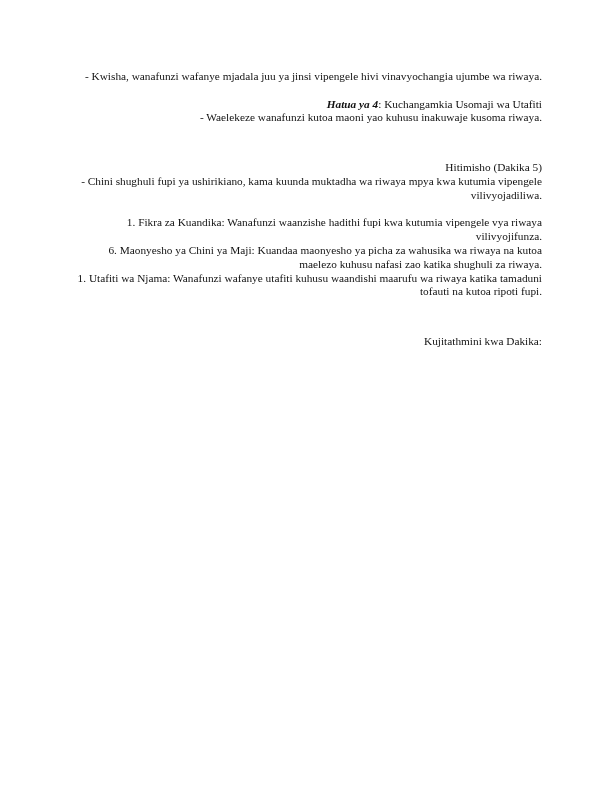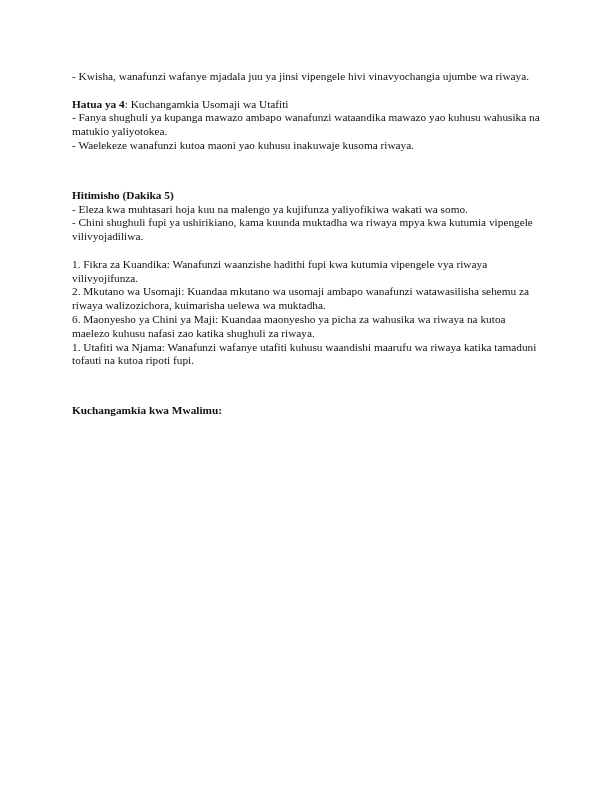--- a/index.html
+++ b/index.html
@@ -3,49 +3,46 @@
 <meta charset="utf-8">
 <style>
   html, body { margin: 0; padding: 0; background: #ffffff; }
   body { width: 612px; height: 792px; position: relative; overflow: hidden; }
   .page {
     position: absolute; left: 72px; top: 70px; width: 470px;
     font-family: "Liberation Serif", serif; font-size: 11.3px; line-height: 13.8px;
     color: #111111;
   }
   .section { margin: 0 0 13.8px 0; }
-  .line { display: block; }
-  .heading { font-weight: bold; margin-top: 36px; }
-  .heading-inline b { font-weight: bold; }
+  .line { display: block; text-align: right; }
+  .heading { font-weight: normal; margin-top: 36px; }
+  .heading-inline b { font-weight: bold; font-style: italic; }
 </style>
 </head>
 <body>
 
 <div class="page">
 
   <div class="section">
     <span class="line">- Kwisha, wanafunzi wafanye mjadala juu ya jinsi vipengele hivi vinavyochangia ujumbe wa riwaya.</span>
   </div>
 
   <div class="section">
     <span class="line heading-inline"><b>Hatua ya 4</b><span>: Kuchangamkia Usomaji wa Utafiti</span></span>
-    <span class="line">- Fanya shughuli ya kupanga mawazo ambapo wanafunzi wataandika mawazo yao kuhusu wahusika na matukio yaliyotokea.</span>
     <span class="line">- Waelekeze wanafunzi kutoa maoni yao kuhusu inakuwaje kusoma riwaya.</span>
   </div>
 
   <div class="section">
     <span class="line heading">Hitimisho (Dakika 5)</span>
-    <span class="line">- Eleza kwa muhtasari hoja kuu na malengo ya kujifunza yaliyofikiwa wakati wa somo.</span>
     <span class="line">- Chini shughuli fupi ya ushirikiano, kama kuunda muktadha wa riwaya mpya kwa kutumia vipengele vilivyojadiliwa.</span>
   </div>
 
   <div class="section">
     <span class="line">1. Fikra za Kuandika: Wanafunzi waanzishe hadithi fupi kwa kutumia vipengele vya riwaya vilivyojifunza.</span>
-    <span class="line">2. Mkutano wa Usomaji: Kuandaa mkutano wa usomaji ambapo wanafunzi watawasilisha sehemu za riwaya walizozichora, kuimarisha uelewa wa muktadha.</span>
     <span class="line">6. Maonyesho ya Chini ya Maji: Kuandaa maonyesho ya picha za wahusika wa riwaya na kutoa maelezo kuhusu nafasi zao katika shughuli za riwaya.</span>
     <span class="line">1. Utafiti wa Njama: Wanafunzi wafanye utafiti kuhusu waandishi maarufu wa riwaya katika tamaduni tofauti na kutoa ripoti fupi.</span>
   </div>
 
   <div class="section">
-    <span class="line heading">Kuchangamkia kwa Mwalimu:</span>
+    <span class="line heading">Kujitathmini kwa Dakika:</span>
   </div>
 
 </div>
 
 </body></html>

